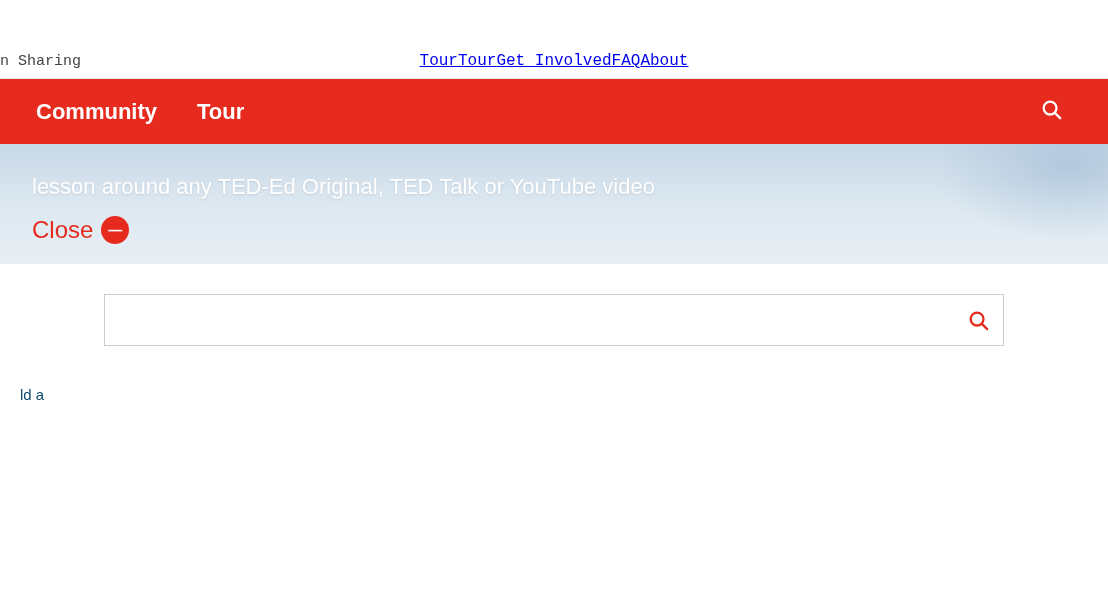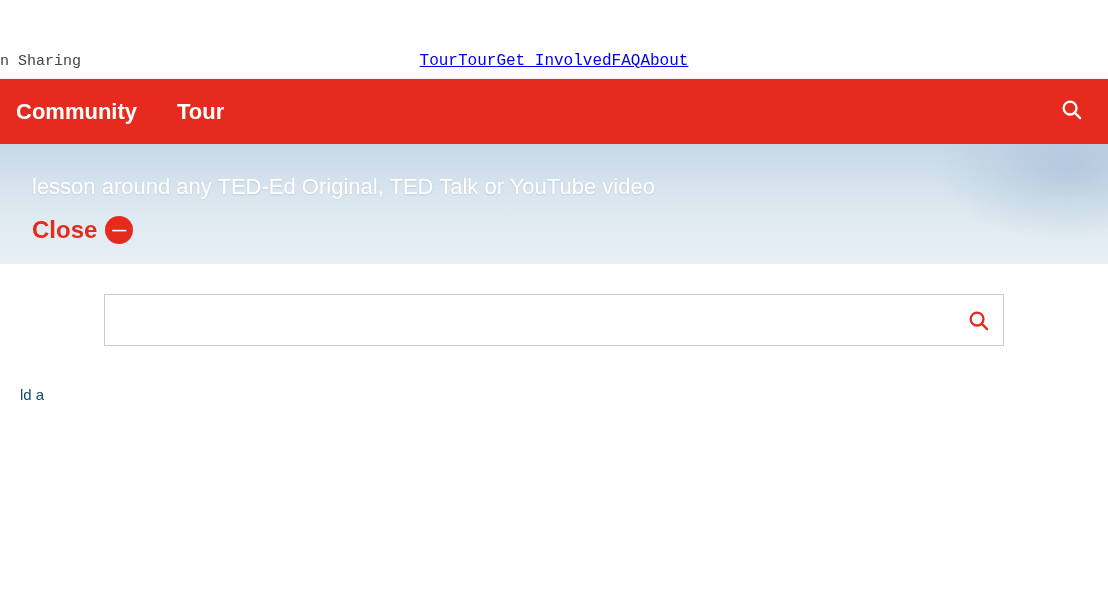--- a/index.html
+++ b/index.html
@@ -14,21 +14,21 @@
       overflow-x: hidden;
       background: #fff;
     }
 
     
     .red-nav {
       background: #e62b1e;
       display: flex;
       align-items: center;
       height: 65px;
-      padding: 0 16px;
+      padding: 0 36px;
       position: relative;
     }
 
     .red-nav .nav-links {
       display: flex;
       align-items: center;
       flex: 1;
     }
 
     .red-nav .nav-links a {
@@ -77,21 +77,21 @@
 
     .close-row {
       display: flex;
       align-items: center;
       gap: 8px;
     }
 
     .close-btn {
       color: #e62b1e;
       font-size: 24px;
-      font-weight: bold;
+      font-weight: normal;
       text-decoration: none;
       background: none;
       border: none;
       cursor: pointer;
     }
 
     .close-icon-circle {
       width: 28px;
       height: 28px;
       background: #e62b1e;

